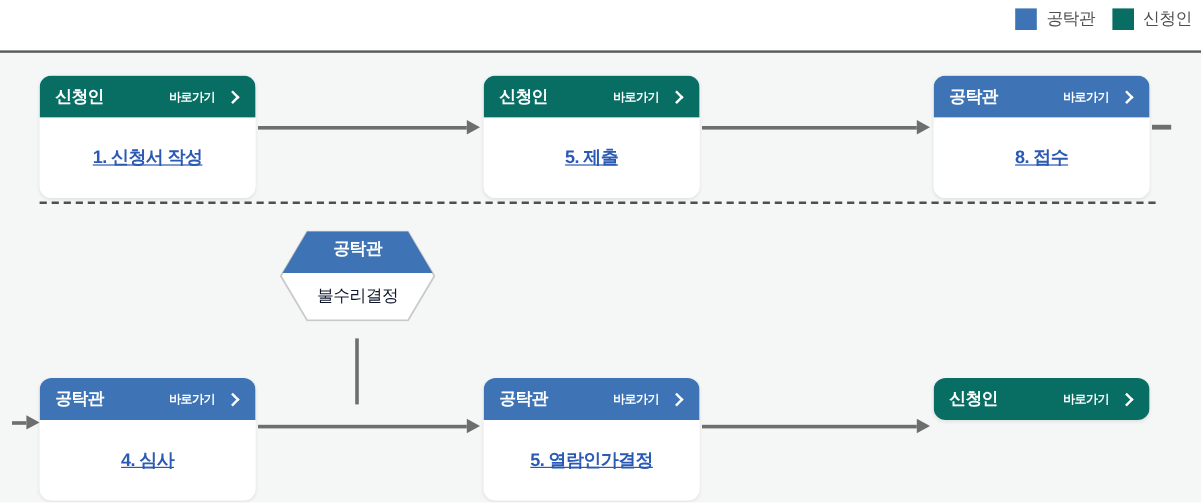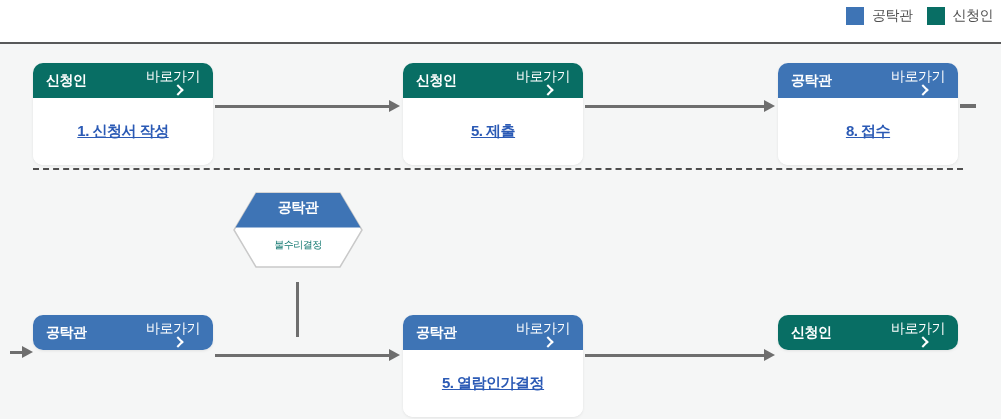--- a/index.html
+++ b/index.html
@@ -13,41 +13,41 @@
   .legend-item{display:flex;align-items:center;gap:8px;}
   .swatch{width:18px;height:18px;display:inline-block;}
   .legend-label{font-size:14px;color:#4f4f4f;letter-spacing:-0.5px;}
 
   
   .card{position:absolute;width:180px;border-radius:10px;overflow:hidden;
         box-shadow:0 1px 3px rgba(0,0,0,.08);background:#fff;}
   .card-hdr{height:35px;display:flex;align-items:center;justify-content:space-between;
             padding:0 13px;box-sizing:border-box;color:#fff;}
   .role{font-size:14px;font-weight:bold;letter-spacing:-0.5px;}
-  .cta{display:flex;align-items:center;cursor:pointer;color:#fff;font-size:14px;font-weight:normal;letter-spacing:-0.5px;flex-direction:column;}
+  .cta{display:flex;align-items:center;cursor:pointer;color:#fff;font-size:10px;font-weight:bold;letter-spacing:-0.5px;}
   .chev{width:6px;height:6px;border-top:2px solid #fff;border-right:2px solid #fff;
         transform:rotate(45deg);margin-left:11px;margin-right:2px;display:inline-block;}
   .card-body{height:67px;display:flex;align-items:center;justify-content:center;background:#fff;}
   .step-link{font-size:15px;font-weight:bold;color:#2b5ab5;text-decoration:underline;
              letter-spacing:-0.5px;cursor:pointer;}
 
   
   .arrow{position:absolute;height:3px;background:#6e6e6e;}
   .arrow.head::after{content:"";position:absolute;right:-11px;top:-5px;width:0;height:0;
         border-left:11px solid #6e6e6e;border-top:6.5px solid transparent;border-bottom:6.5px solid transparent;}
   .stub{position:absolute;height:4px;background:#6e6e6e;}
   .vline{position:absolute;width:3px;background:#6e6e6e;}
   .dotted{position:absolute;height:0;border-top:2px dashed #4f4f4f;}
 
   
   .hex-wrap{position:absolute;left:233px;top:192px;width:130px;height:76px;}
   .hex-role{position:absolute;left:0;top:7px;width:130px;text-align:center;
             color:#fff;font-size:14px;font-weight:bold;letter-spacing:-0.5px;}
   .hex-label{position:absolute;left:0;top:46px;width:130px;text-align:center;
-             color:#0f766e;font-size:10px;letter-spacing:-0.5px;}
+             color:#0f172a;font-size:14px;letter-spacing:-0.5px;}
 </style>
 </head>
 <body>
 
 <div class="stage">
   <div class="canvas"></div>
   <div class="top-rule"></div>
 
   <div class="legend">
     <div class="legend-item">
@@ -116,20 +116,23 @@
   <div class="vline" style="left:296px;top:282px;height:55px;"></div>
 
   <div class="card" style="left:33px;top:315px;">
     <div class="card-hdr" style="background: rgb(62, 116, 181);">
       <span class="role">공탁관</span>
       <span class="cta">
           <span>바로가기</span>
           <i class="chev"></i>
         </span>
     </div>
+    <div class="card-body">
+      <a class="step-link">4. 심사</a>
+    </div>
   </div>
 
   <div class="card" style="left:403px;top:315px;">
     <div class="card-hdr" style="background: rgb(62, 116, 181);">
       <span class="role">공탁관</span>
       <span class="cta">
           <span>바로가기</span>
           <i class="chev"></i>
         </span>
     </div>

